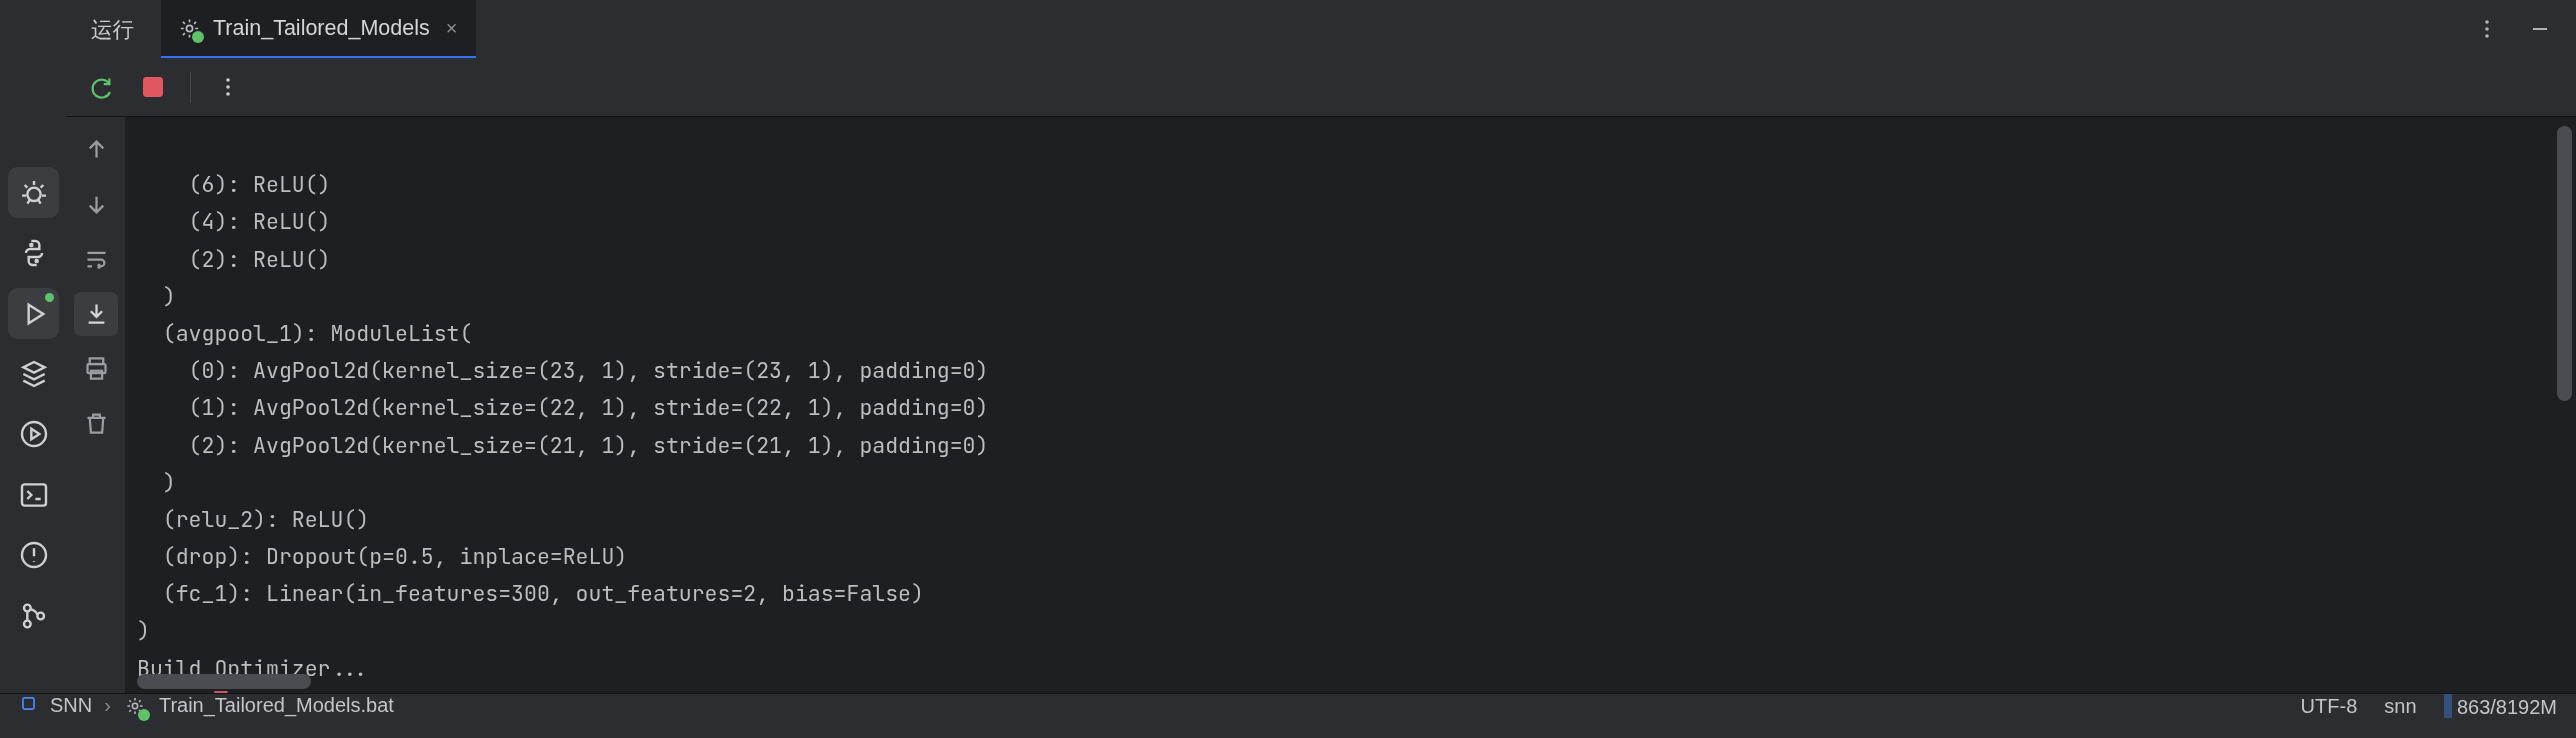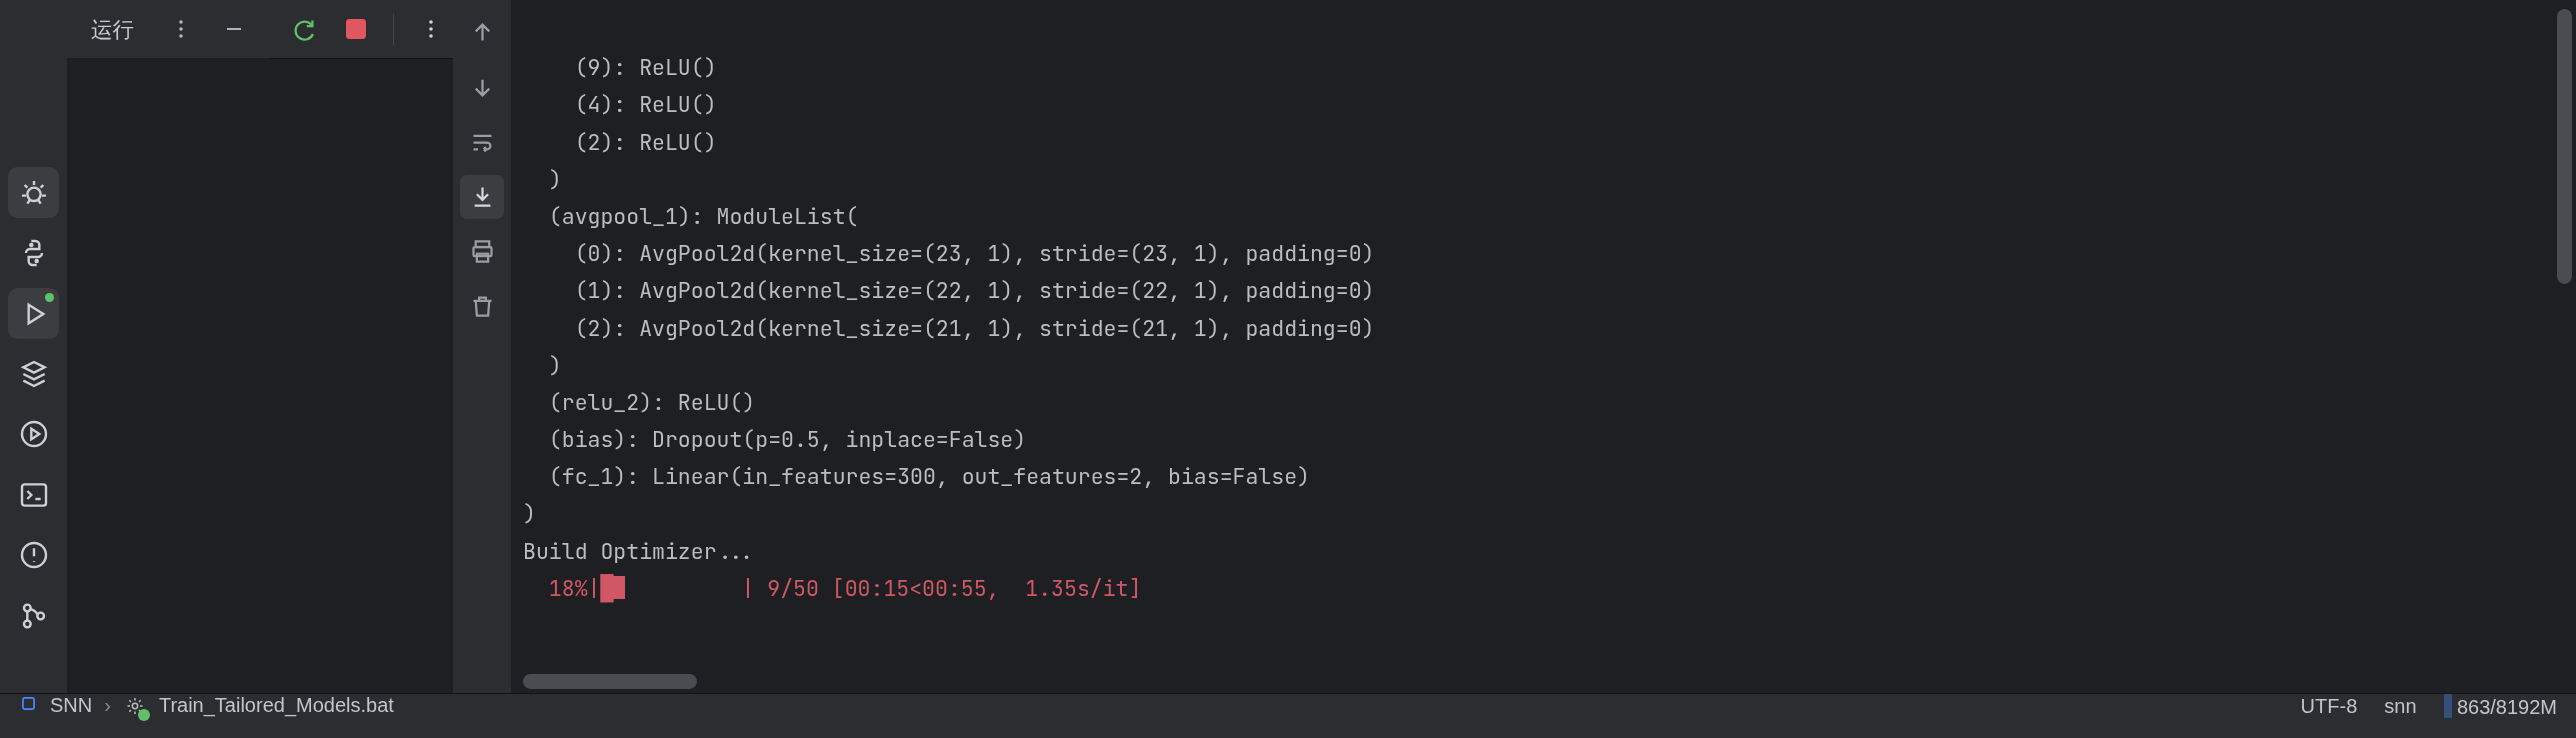--- a/index.html
+++ b/index.html
@@ -41,21 +41,21 @@
   .lbtn .dot{
     position: absolute;
     transform: translate(16px,-16px);
     width:9.4px;height:9.4px;border-radius:50%;
     background:#5ec26a;
   }
   
   .panel {
     flex: 1;
     display: flex;
-    flex-direction: row;
+    flex-direction: column;
     min-width: 0;
   }
   .tabbar {
     height: 58px;
     display: flex;
     align-items: stretch;
     background: #2b2d30;
     position: relative;
   }
   .run-title {
@@ -232,20 +232,31 @@
           <circle cx="17" cy="12" r="2.5"></circle>
           <path d="M7 8.5v7M9 6.8c4 .7 5 2.7 5.5 4.2"></path>
         </svg>
     </div>
   </div>
 
   <div class="panel">
 
     <div class="tabbar">
        <div class="run-title">运行</div>
+       <div class="tab">
+          <span class="icon gear-badge">
+             <svg class="g" width="23" height="23" viewBox="0 0 24 24" fill="none" stroke="currentColor" stroke-width="1.8">
+              <circle cx="12" cy="12" r="3.2"></circle>
+              <path d="M12 2.5v3M12 18.5v3M3 12h3M18 12h3M5.2 5.2l2 2M16.8 16.8l2 2M18.8 5.2l-2 2M7.2 16.8l-2 2"></path>
+            </svg>
+             <span class="b"></span>
+          </span>
+          <span>Train_Tailored_Models</span>
+          <span class="close">×</span>
+       </div>
        <div class="tabbar-right">
           <div class="ibtn">
              <svg width="24" height="24" viewBox="0 0 24 24" fill="currentColor">
               <circle cx="12" cy="5" r="1.8"></circle>
               <circle cx="12" cy="12" r="1.8"></circle>
               <circle cx="12" cy="19" r="1.8"></circle>
             </svg>
           </div>
           <div class="ibtn">
              <svg width="24" height="24" viewBox="0 0 24 24" stroke="currentColor" stroke-width="2">
@@ -304,31 +315,31 @@
               <rect x="7" y="14" width="10" height="7"></rect>
             </svg>
           </div>
           <div class="gbtn">
              <svg viewBox="0 0 24 24" fill="none" stroke="currentColor" stroke-width="2">
               <path d="M4 7h16M9 7V4h6v3M6 7l1 13h10l1-13"></path>
             </svg>
           </div>
        </div>
        <div class="console">
-<span>    (9): ReLU()</span>
+<span>    (6): ReLU()</span>
 <span>    (4): ReLU()</span>
 <span>    (2): ReLU()</span>
 <span>  )</span>
 <span>  (avgpool_1): ModuleList(</span>
 <span>    (0): AvgPool2d(kernel_size=(23, 1), stride=(23, 1), padding=0)</span>
 <span>    (1): AvgPool2d(kernel_size=(22, 1), stride=(22, 1), padding=0)</span>
 <span>    (2): AvgPool2d(kernel_size=(21, 1), stride=(21, 1), padding=0)</span>
 <span>  )</span>
 <span>  (relu_2): ReLU()</span>
-<span>  (bias): Dropout(p=0.5, inplace=False)</span>
+<span>  (drop): Dropout(p=0.5, inplace=ReLU)</span>
 <span>  (fc_1): Linear(in_features=300, out_features=2, bias=False)</span>
 <span>)</span>
 <span>Build Optimizer...</span>
 <span class="progress-line"><span>  18%|</span><span>█</span><span class="pcursor"></span><span>         </span><span>| 9/50 [00:15&lt;00:55,  1.35s/it]</span></span>
          <div class="hscroll"></div>
          <div class="vscroll"></div>
        </div>
     </div>
   </div>
 </div>

